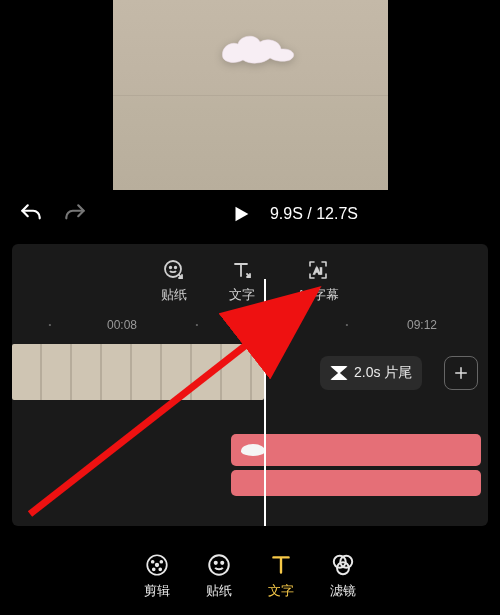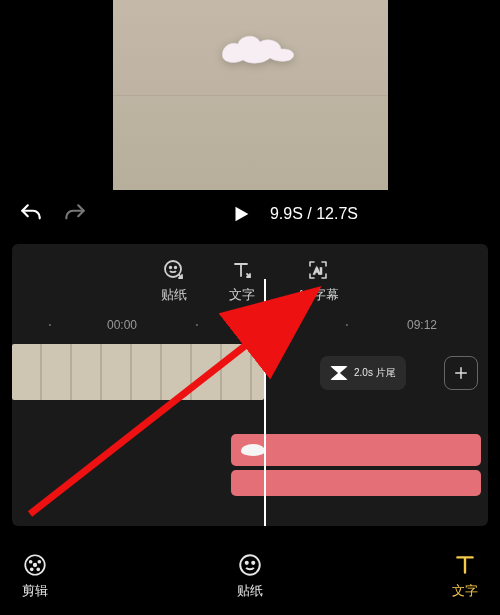--- a/index.html
+++ b/index.html
@@ -90,21 +90,21 @@
     position: absolute;
     left: 308px;
     top: 20px;
     height: 34px;
     background: #2b2b2b;
     border-radius: 8px;
     display: flex;
     align-items: center;
     padding: 0 10px;
     gap: 6px;
-    font-size: 10px;
+    font-size: 14px;
     color: #eaeaea;
   }
   .bowtie {
     width: 18px; height: 14px;
     background: #fff;
     clip-path: polygon(0 0, 45% 50%, 0 100%, 100% 100%, 55% 50%, 100% 0);
     border-radius: 2px;
   }
   .add-btn {
     position: absolute;
@@ -157,21 +157,21 @@
     position: absolute;
     left: 0; top: 0;
     pointer-events: none;
   }
   .bottom-tabs {
     position: absolute;
     bottom: 0; left: 0; right: 0;
     height: 76px;
     background: #000;
     display: flex;
-    justify-content: space-between;
+    justify-content: center;
     align-items: center;
     padding: 6px 4px 8px 4px;
   }
   .tab {
     display: flex;
     flex-direction: column;
     align-items: center;
     gap: 4px;
     color: #e8e8e8;
     width: 62px;
@@ -238,21 +238,21 @@
       <svg width="24" height="24" viewBox="0 0 24 24" fill="none" stroke="#d1d1d1" stroke-width="1.6" stroke-linecap="round">
         <path d="M4 4h4M4 4v4M20 4h-4M20 4v4M4 20h4M4 20v-4M20 20h-4M20 20v-4"></path>
         <text x="12" y="16" font-size="9" fill="#d1d1d1" text-anchor="middle" font-family="sans-serif">AI</text>
       </svg>
       <span class="sub-tool-label">AI 字幕</span>
     </div>
   </div>
 
   <div class="ruler">
     <span class="ruler-dot" style="left:38px">•</span>
-    <span class="ruler-item" style="left:110px">00:00</span>
+    <span class="ruler-item" style="left:110px">00:08</span>
     <span class="ruler-dot" style="left:185px">•</span>
     <span class="ruler-item" style="left:260px">00:10</span>
     <span class="ruler-dot" style="left:335px">•</span>
     <span class="ruler-item" style="left:410px">09:12</span>
   </div>
 
   <div class="track-area">
     <div class="clip-strip"></div>
     <div class="ending-chip">
       <div class="bowtie"></div>
@@ -302,13 +302,21 @@
         <path d="M8.5 14.5c1.2 2 5.8 2 7 0"></path>
       </svg>
     <span class="tab-label">贴纸</span>
   </div>
   <div class="tab active">
     <svg width="26" height="26" viewBox="0 0 24 24" fill="none" stroke="#f7c948" stroke-width="2.2" stroke-linecap="round">
         <path d="M5 5h14M12 5v14"></path>
       </svg>
     <span class="tab-label">文字</span>
   </div>
+  <div class="tab">
+    <svg width="26" height="26" viewBox="0 0 24 24" fill="none" stroke="#e8e8e8" stroke-width="1.8">
+        <circle cx="9" cy="9" r="5.5"></circle>
+        <circle cx="15" cy="9" r="5.5"></circle>
+        <circle cx="12" cy="15" r="5.5"></circle>
+      </svg>
+    <span class="tab-label">滤镜</span>
+  </div>
 </div>
 
 </body></html>

